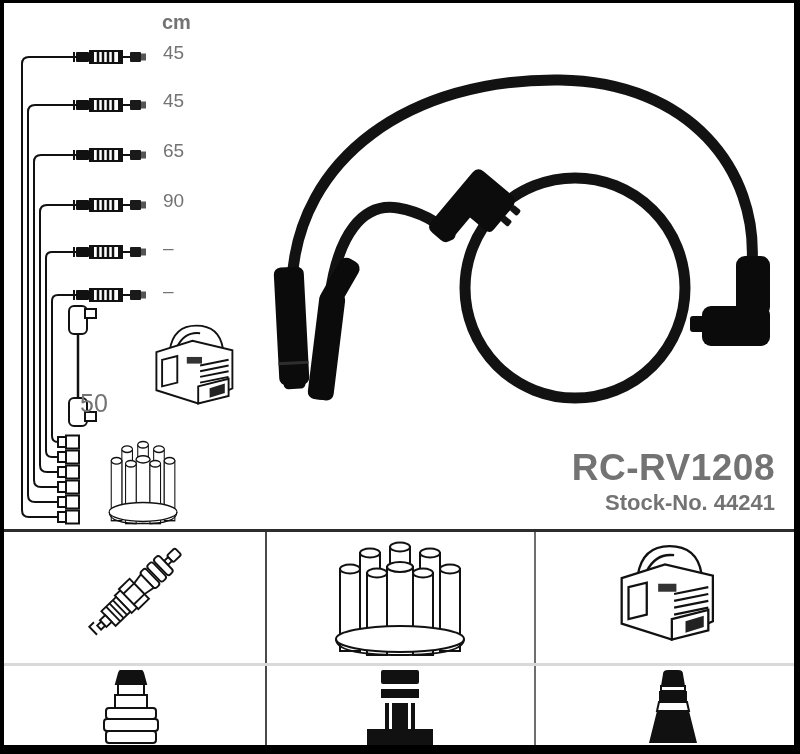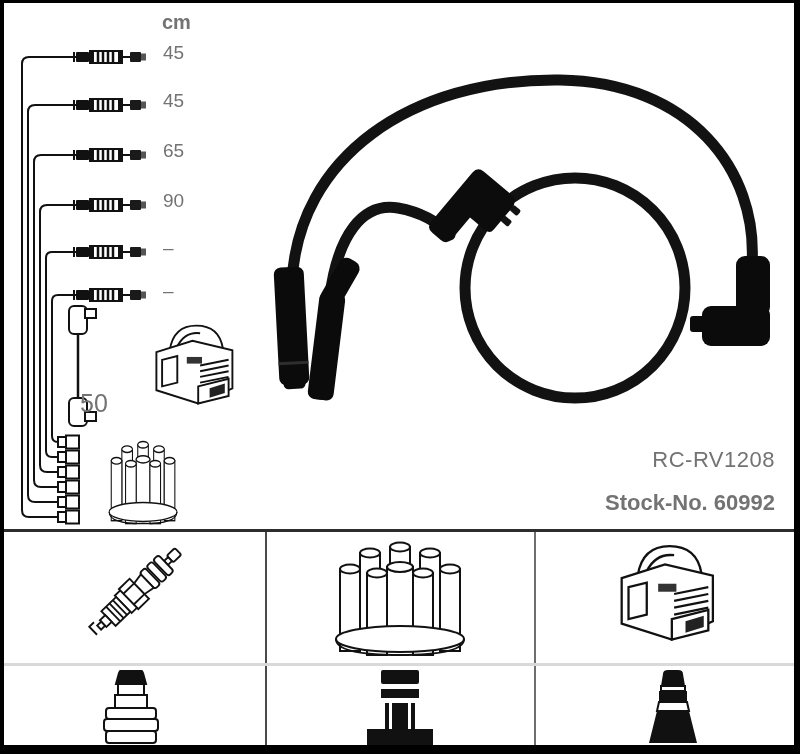--- a/index.html
+++ b/index.html
@@ -15,21 +15,21 @@
   .b-bottom{left:0;top:745px;width:800px;height:9px;background:#000;}
   
   .g-top{left:0;top:529px;width:800px;height:3px;background:#2d2d2d;}
   .g-v1{left:265px;top:532px;width:2px;height:213px;background:#4a4a4a;}
   .g-v2{left:534px;top:532px;width:2px;height:213px;background:#6e6e6e;}
   .g-h{left:0;top:663px;width:800px;height:3px;background:#d9d9d9;}
   
   .unit{left:162px;top:12px;font-size:20px;font-weight:bold;line-height:1;}
   .len{left:163px;font-size:19px;line-height:1;letter-spacing:0;}
   .len50{left:80px;top:359px;font-size:25px;line-height:1;margin-top:32px;}
-  .code{right:25px;top:449px;font-size:22px;font-weight:normal;line-height:1;text-align:left;letter-spacing:.5px;}
+  .code{right:25px;top:449px;font-size:37px;font-weight:bold;line-height:1;text-align:left;letter-spacing:.5px;}
   .stock{right:25px;top:492px;font-size:22px;font-weight:bold;line-height:1;text-align:right;}
   svg{display:block;}
   .ln{stroke:#111;stroke-width:2;fill:none;}
   .wh{fill:#fff;stroke:#111;stroke-width:2;}
 </style>
 </head>
 <body>
 
 <div class="frame">
 
@@ -182,21 +182,21 @@
     </g>
 
     <g transform="translate(470,248)">
       <rect x="6" y="-42" width="34" height="60" rx="9" fill="#0b0b0b"></rect>
       <rect x="-28" y="8" width="68" height="40" rx="9" fill="#0b0b0b"></rect>
       <rect x="-40" y="18" width="16" height="16" rx="3" fill="#0b0b0b"></rect>
     </g>
   </svg>
 
   <div class="abs code">RC-RV1208</div>
-  <div class="abs stock">Stock-No. 60992</div>
+  <div class="abs stock">Stock-No. 44241</div>
 
   <div class="abs g-top"></div>
   <div class="abs g-v1"></div>
   <div class="abs g-v2"></div>
   <div class="abs g-h"></div>
 
   <svg class="abs" style="left:38px;top:535px" width="190" height="125" viewBox="0 0 190 125">
     <g transform="translate(95,62) rotate(46) translate(-22,-66) scale(0.93)">
       <rect x="17" y="2" width="10" height="12" rx="2" class="wh"></rect>
       <rect x="19" y="14" width="6" height="6" class="wh"></rect>

